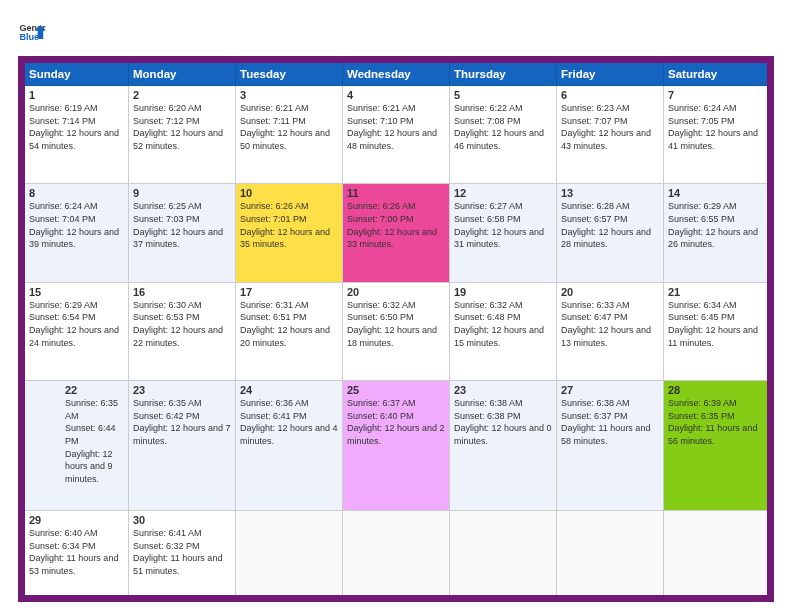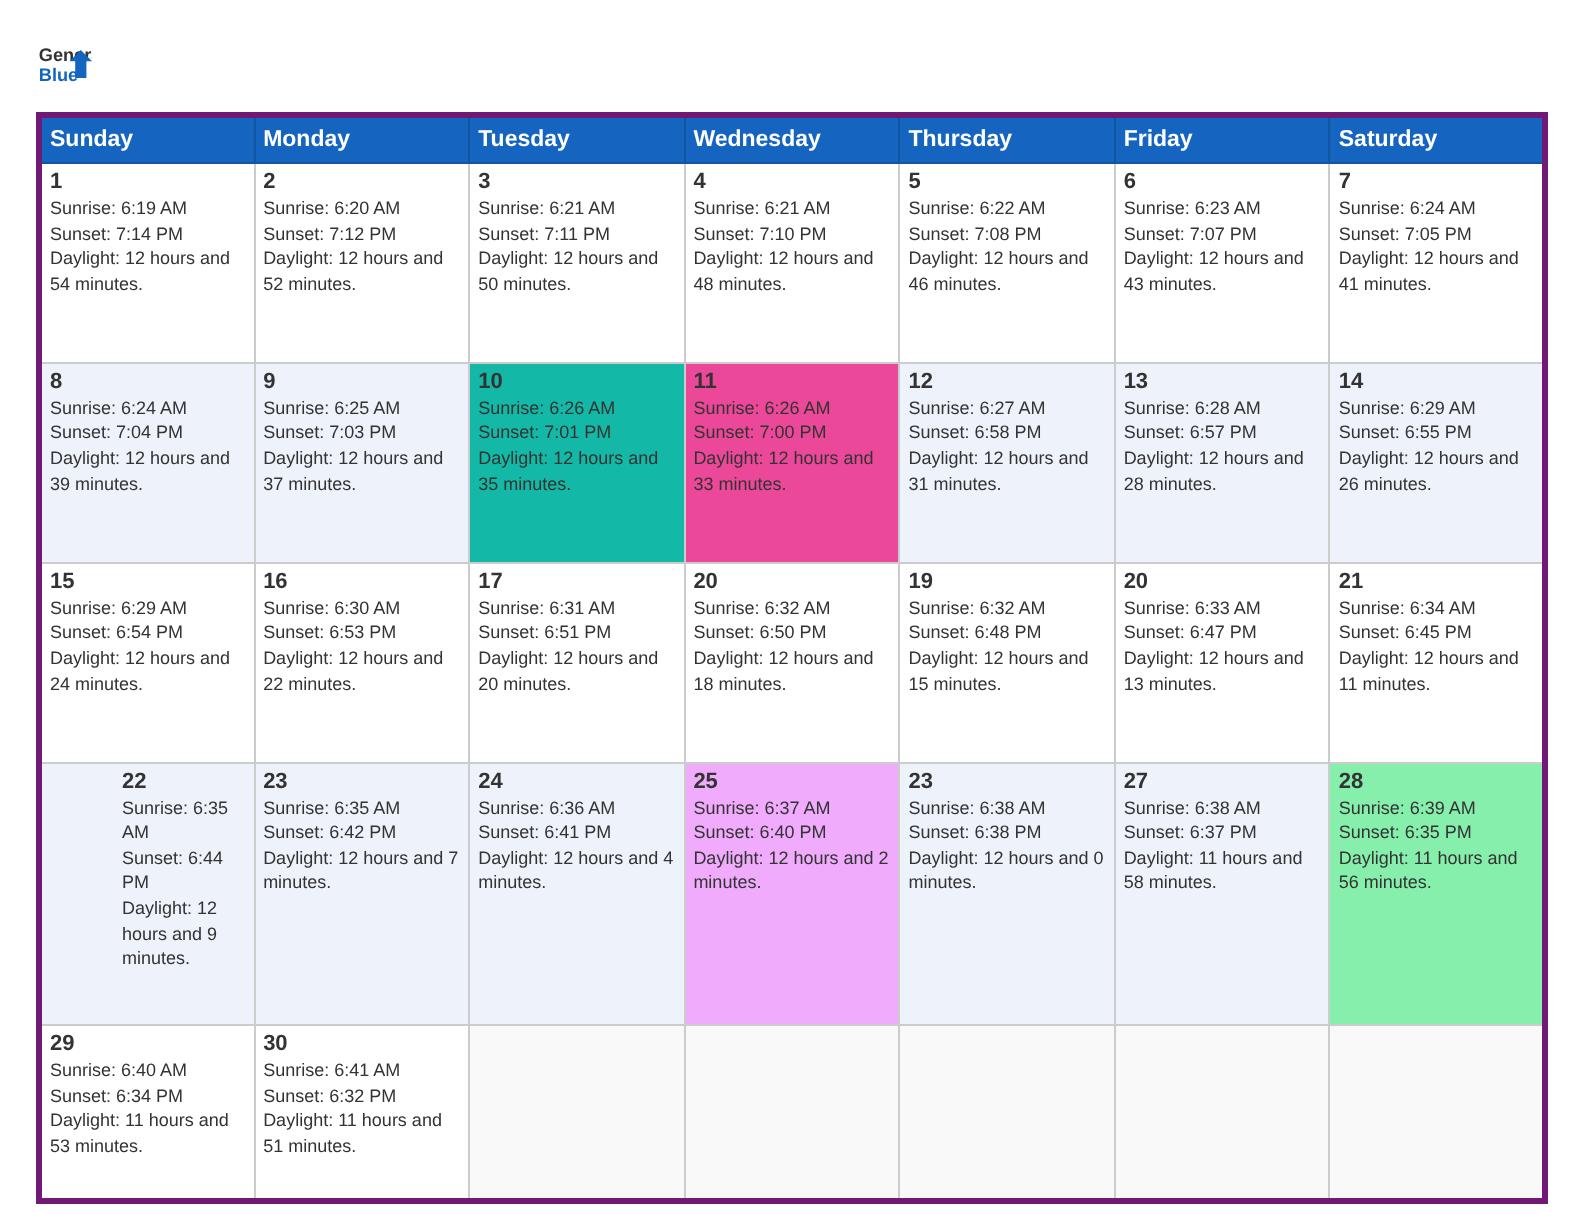--- a/index.html
+++ b/index.html
@@ -39,21 +39,21 @@
       font-size: 28px;
       font-weight: bold;
       color: #333;
     }
     .location {
       font-size: 13px;
       color: #555;
     }
     .calendar {
       flex: 1;
-      border: 3px solid #701a75;
+      border: 7px solid #701a75;
       border-collapse: collapse;
       width: 100%;
       table-layout: fixed;
     }
     .calendar th {
       background: #1565c0;
       color: #fff;
       font-size: 11.5px;
       font-weight: bold;
       padding: 5px 4px;
@@ -153,21 +153,21 @@
         </tr>
         <tr>
           <td style="background: rgb(238, 242, 251);">
         <span class="day-num">8</span>
         <span class="day-info">Sunrise: 6:24 AM<br>Sunset: 7:04 PM<br>Daylight: 12 hours and 39 minutes.</span>
       </td>
           <td style="background: rgb(238, 242, 251);">
         <span class="day-num">9</span>
         <span class="day-info">Sunrise: 6:25 AM<br>Sunset: 7:03 PM<br>Daylight: 12 hours and 37 minutes.</span>
       </td>
-          <td style="background: #14b8a6;">
+          <td style="background: #fde047;">
         <span class="day-num">10</span>
         <span class="day-info">Sunrise: 6:26 AM<br>Sunset: 7:01 PM<br>Daylight: 12 hours and 35 minutes.</span>
       </td>
           <td style="background: #ec4899; margin-top: 44px;">
         <span class="day-num">11</span>
         <span class="day-info">Sunrise: 6:26 AM<br>Sunset: 7:00 PM<br>Daylight: 12 hours and 33 minutes.</span>
       </td>
           <td style="background: rgb(238, 242, 251);">
         <span class="day-num">12</span>
         <span class="day-info">Sunrise: 6:27 AM<br>Sunset: 6:58 PM<br>Daylight: 12 hours and 31 minutes.</span>
@@ -229,21 +229,21 @@
         <span class="day-info">Sunrise: 6:37 AM<br>Sunset: 6:40 PM<br>Daylight: 12 hours and 2 minutes.</span>
       </td>
           <td style="background: rgb(238, 242, 251);">
         <span class="day-num">23</span>
         <span class="day-info">Sunrise: 6:38 AM<br>Sunset: 6:38 PM<br>Daylight: 12 hours and 0 minutes.</span>
       </td>
           <td style="background: rgb(238, 242, 251); margin-left: 16px;">
         <span class="day-num">27</span>
         <span class="day-info">Sunrise: 6:38 AM<br>Sunset: 6:37 PM<br>Daylight: 11 hours and 58 minutes.</span>
       </td>
-          <td style="background: #86efac; margin-top: 36px;">
+          <td style="background: #84cc16; margin-top: 36px;">
         <span class="day-num">28</span>
         <span class="day-info">Sunrise: 6:39 AM<br>Sunset: 6:35 PM<br>Daylight: 11 hours and 56 minutes.</span>
       </td>
         </tr>
         <tr class="last-row">
           <td>
         <span class="day-num">29</span>
         <span class="day-info">Sunrise: 6:40 AM<br>Sunset: 6:34 PM<br>Daylight: 11 hours and 53 minutes.</span>
       </td>
           <td>

